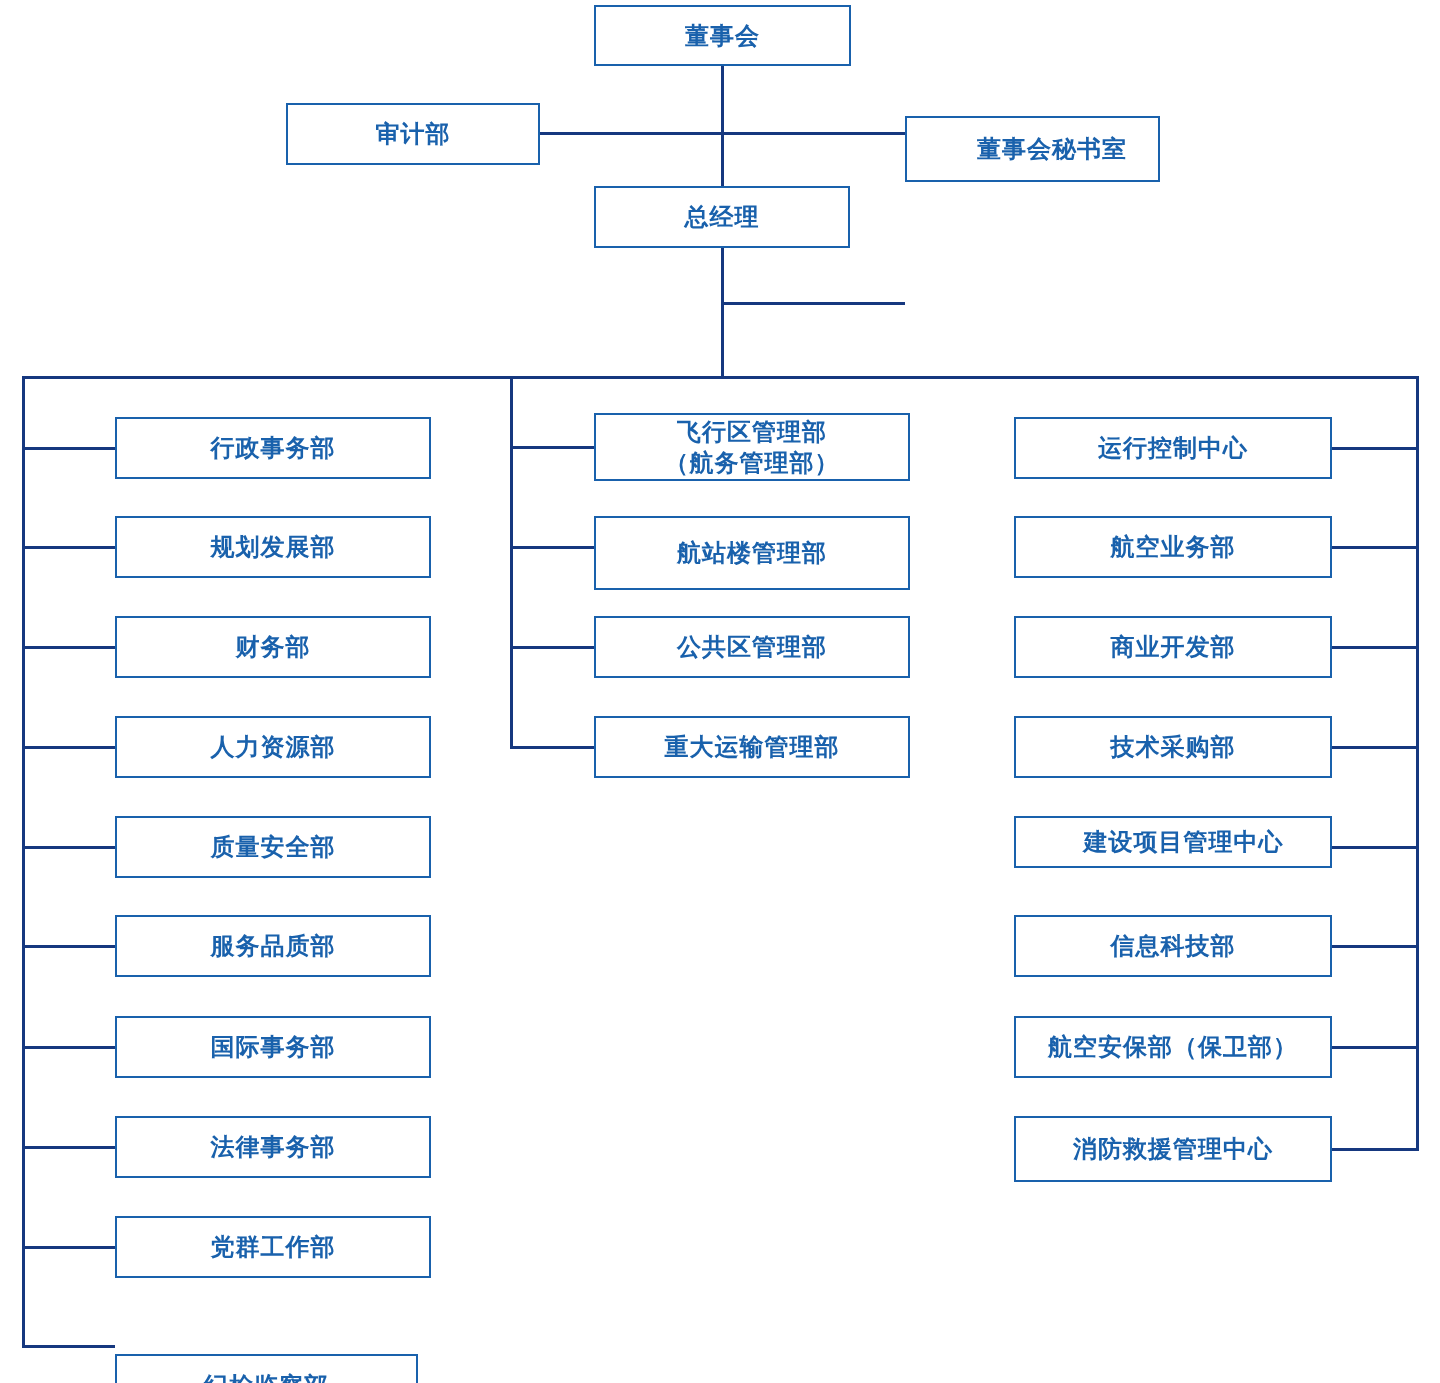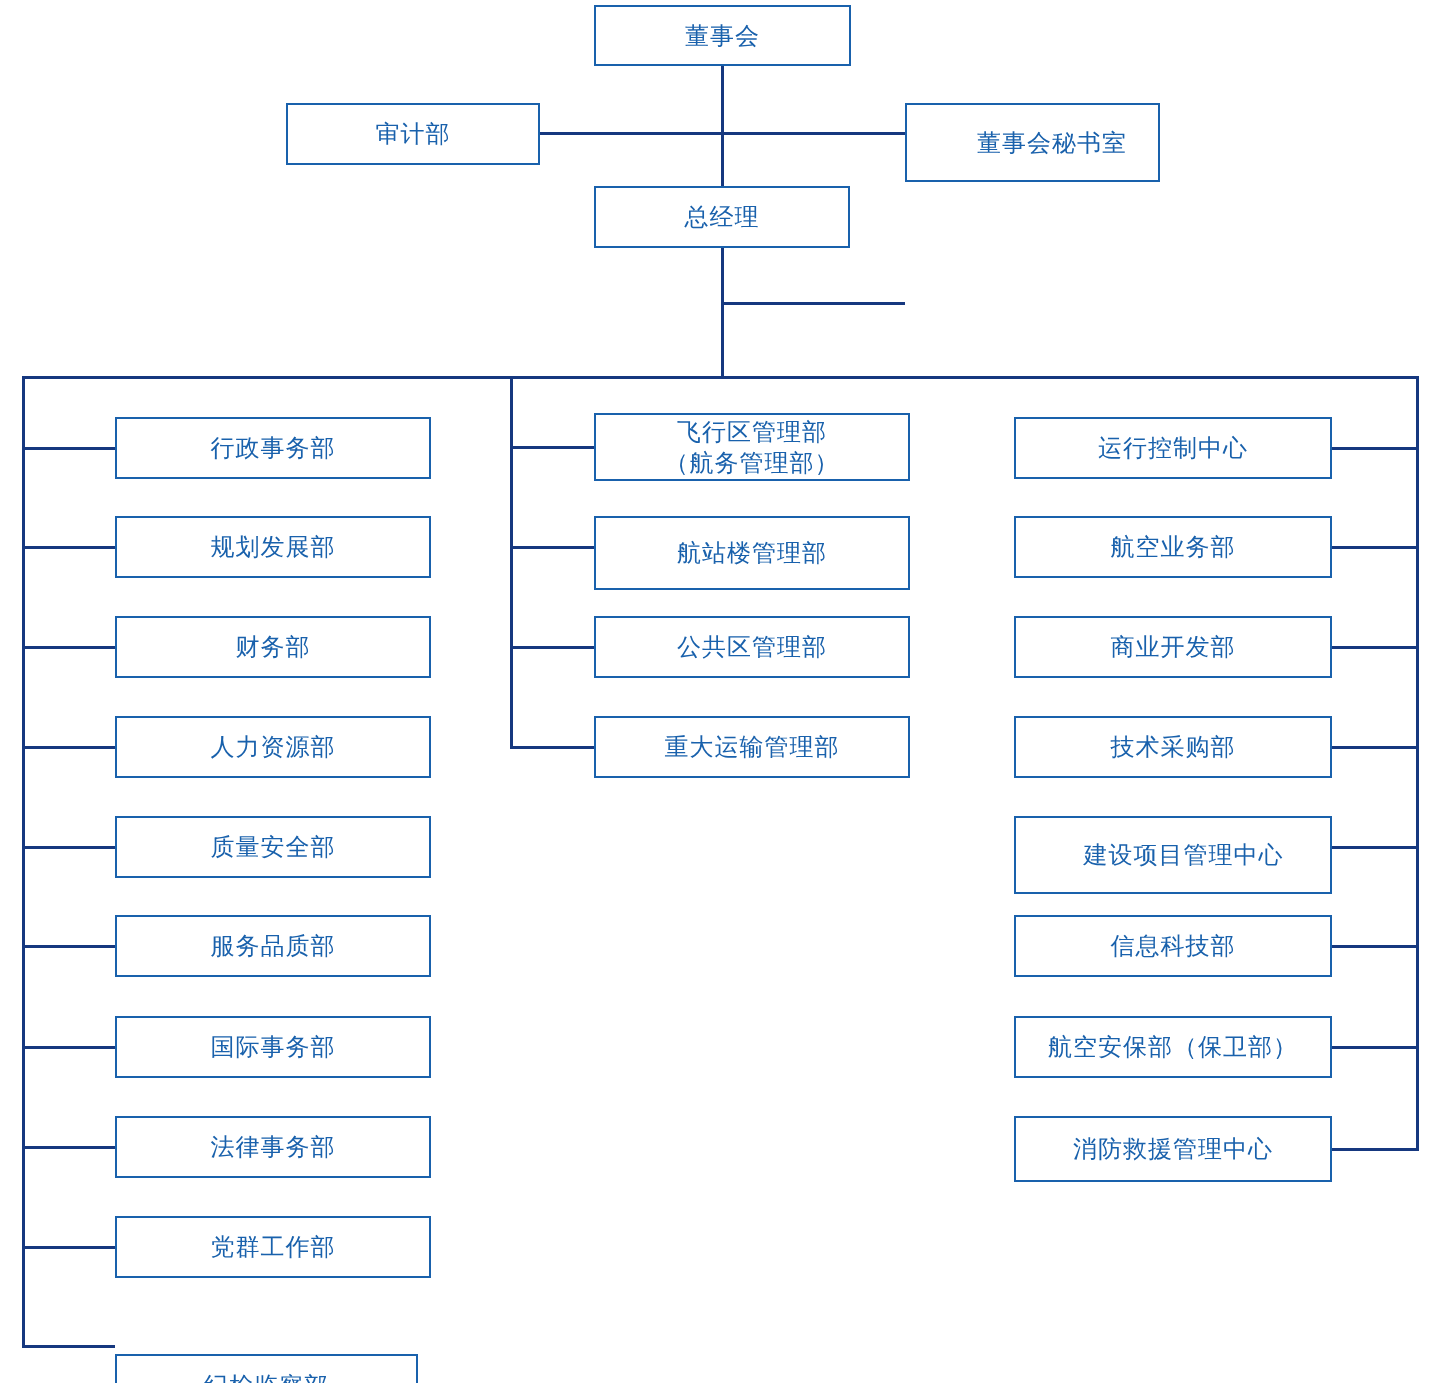--- a/index.html
+++ b/index.html
@@ -20,39 +20,39 @@
     border: 2px solid var(--box-border, #1961ac);
     z-index: 2;
     text-align: center;
   }
   .org-label {
     font-size: 24px;
     color: var(--box-text, #1961ac);
     line-height: 1.3;
     letter-spacing: 1px;
     white-space: pre-line;
-    font-weight: 400;
+    font-weight: 700;
   }
   .org-line {
     position: absolute;
     background: var(--line-color, #16387f);
     z-index: 1;
   }
 </style>
 </head>
 <body>
 
 <div id="org-canvas">
     <div class="org-box" style="left: 594px; top: 5px; width: 257px; height: 61px;">
       <span class="org-label">董事会</span>
     </div>
     <div class="org-box" style="left: 286px; top: 103px; width: 254px; height: 62px;">
       <span class="org-label">审计部</span>
     </div>
-    <div class="org-box" style="left: 905px; top: 103px; width: 255px; height: 79px; padding-left: 39px;">
+    <div class="org-box" style="left: 905px; top: 116px; width: 255px; height: 66px; padding-left: 39px;">
       <span class="org-label">董事会秘书室</span>
     </div>
     <div class="org-box" style="left: 594px; top: 186px; width: 256px; height: 62px;">
       <span class="org-label">总经理</span>
     </div>
     <div class="org-line" style="left: 721px; top: 66px; width: 3px; height: 120px;"></div>
     <div class="org-line" style="left: 540px; top: 132px; width: 368px; height: 3px;"></div>
     <div class="org-line" style="left: 721px; top: 248px; width: 3px; height: 131px;"></div>
     <div class="org-line" style="left: 721px; top: 302px; width: 184px; height: 3px;"></div>
     <div class="org-line" style="left: 22px; top: 376px; width: 1397px; height: 3px;"></div>
@@ -126,21 +126,21 @@
     </div>
     <div class="org-line" style="left: 1332px; top: 646px; width: 87px; height: 3px;"></div>
     <div class="org-box" style="left: 1014px; top: 616px; width: 318px; height: 62px;">
       <span class="org-label">商业开发部</span>
     </div>
     <div class="org-line" style="left: 1332px; top: 746px; width: 87px; height: 3px;"></div>
     <div class="org-box" style="left: 1014px; top: 716px; width: 318px; height: 62px;">
       <span class="org-label">技术采购部</span>
     </div>
     <div class="org-line" style="left: 1332px; top: 846px; width: 87px; height: 3px;"></div>
-    <div class="org-box" style="left: 1014px; top: 816px; width: 318px; height: 78px; padding-left: 21px;">
+    <div class="org-box" style="left: 1014px; top: 816px; width: 318px; height: 52px; padding-left: 21px;">
       <span class="org-label">建设项目管理中心</span>
     </div>
     <div class="org-line" style="left: 1332px; top: 945px; width: 87px; height: 3px;"></div>
     <div class="org-box" style="left: 1014px; top: 915px; width: 318px; height: 62px;">
       <span class="org-label">信息科技部</span>
     </div>
     <div class="org-line" style="left: 1332px; top: 1046px; width: 87px; height: 3px;"></div>
     <div class="org-box" style="left: 1014px; top: 1016px; width: 318px; height: 62px;">
       <span class="org-label">航空安保部（保卫部）</span>
     </div>

